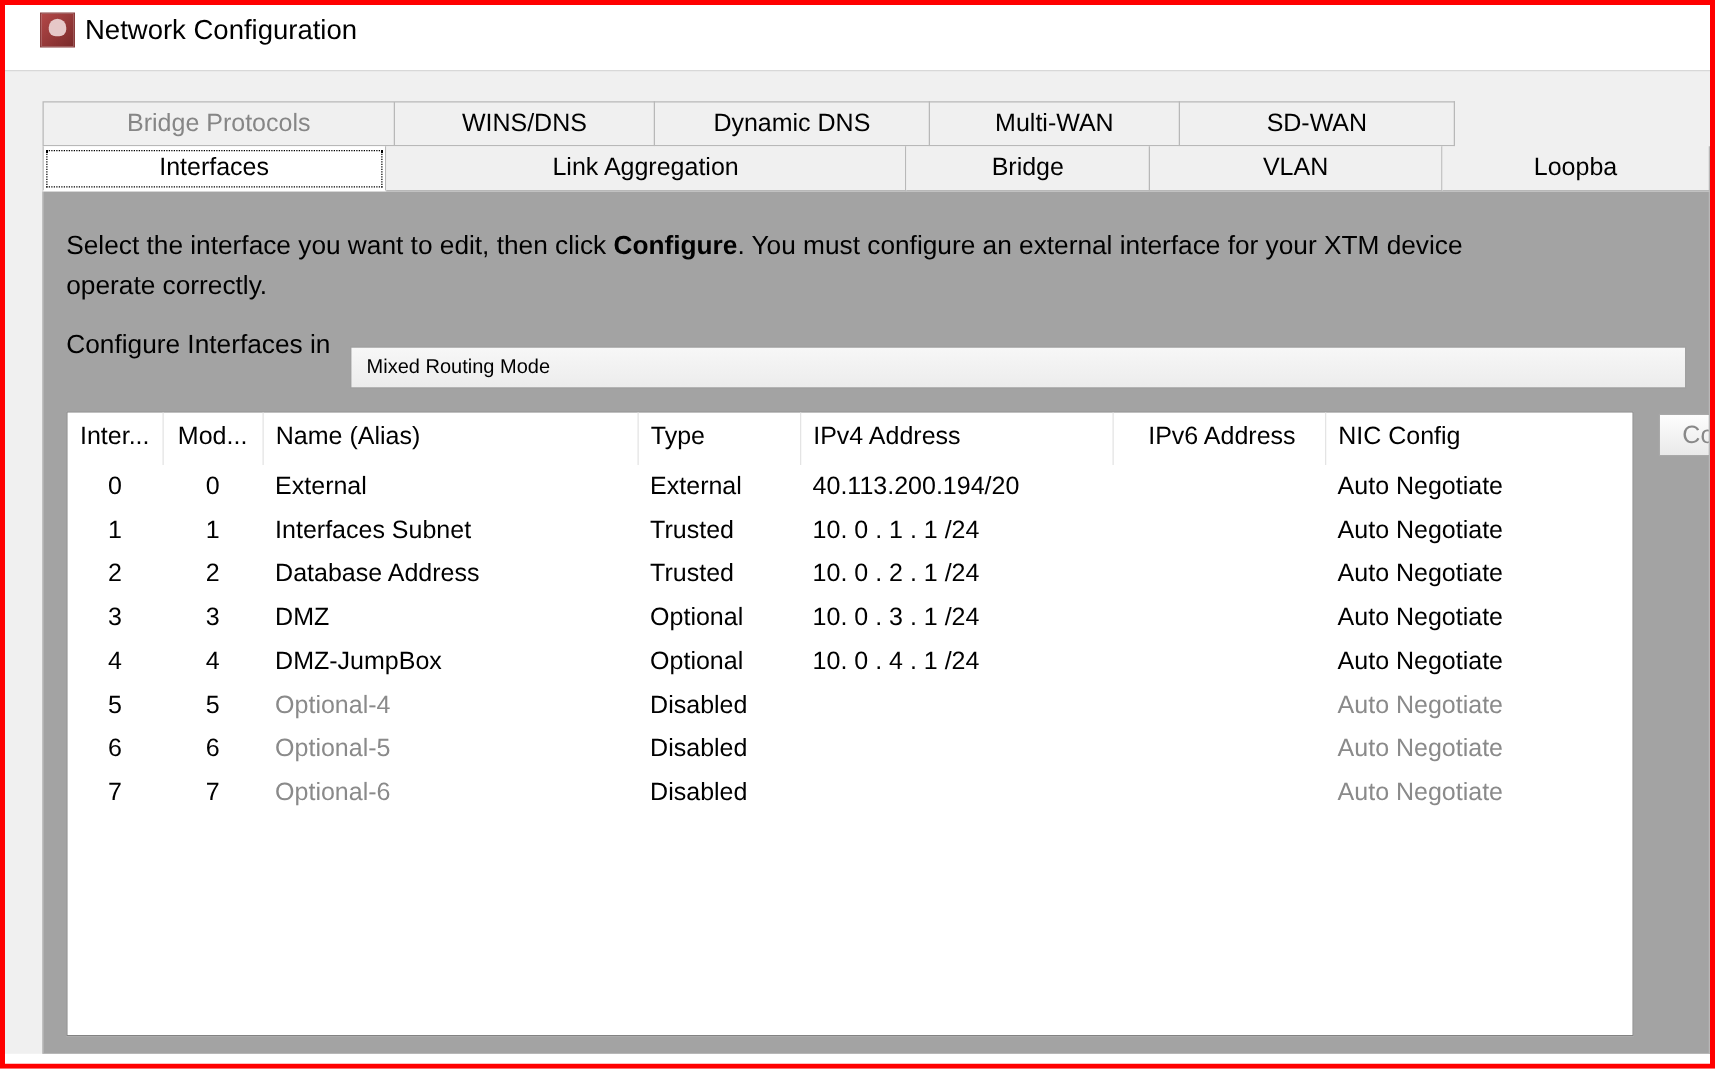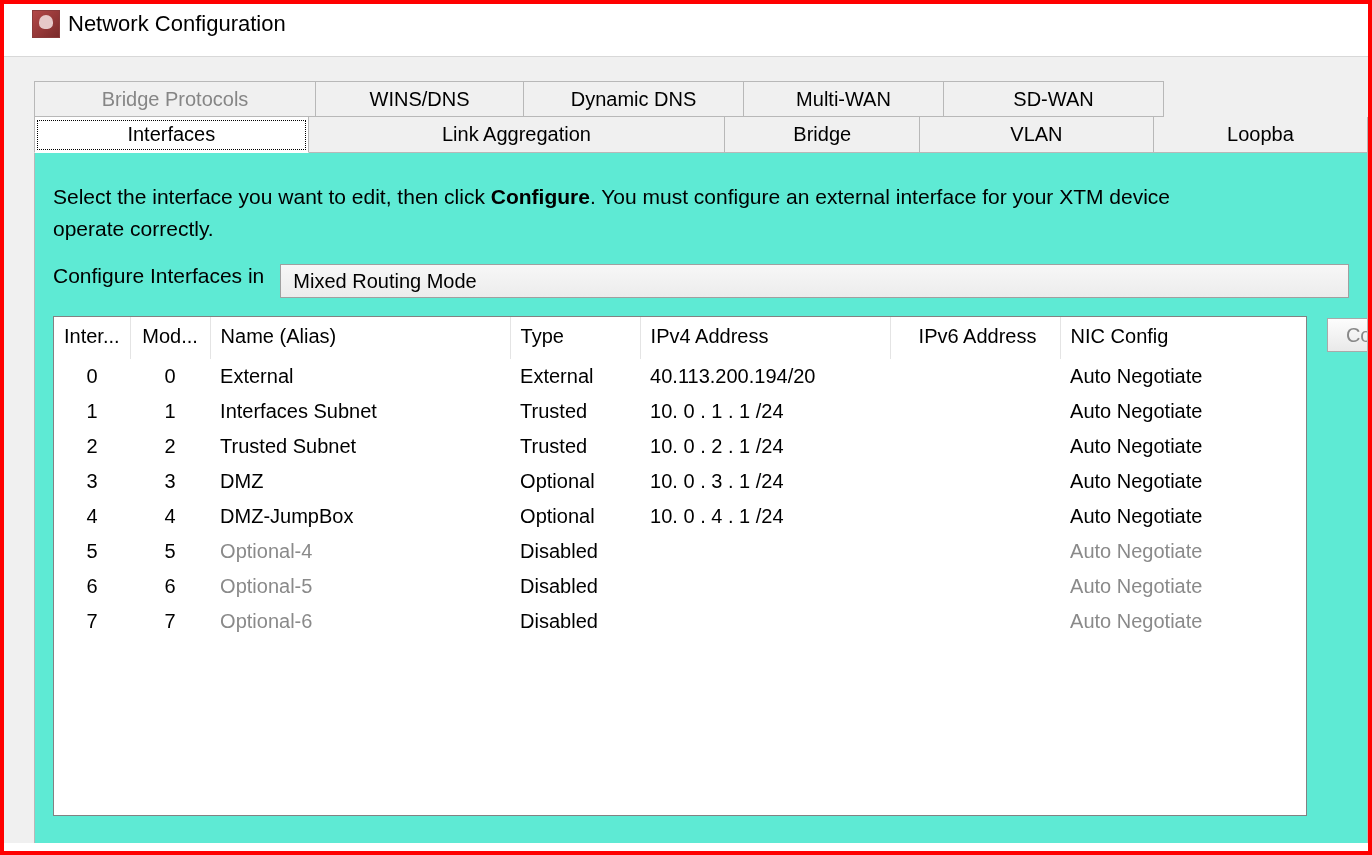--- a/index.html
+++ b/index.html
@@ -64,21 +64,21 @@
     .tab + .tab { border-left: none; }
     .tab.dim { color: #868686; }
     .tab-row + .tab-row .tab { border-top: none; }
     .tab.active {
       background: #fff;
       outline: 1px dotted #000;
       outline-offset: -4px;
       border-bottom-color: #fff;
     }
     .tab-body {
-      background: #5eead4;
+      background: #a3a3a3;
       border: 1px solid #b8b8b8;
       border-top: none;
       padding: 28px 18px 18px 18px;
       width: 100%;
       height: 700px;
       overflow: hidden;
     }
     .instruct { font-size: 21px; line-height: 1.5; margin-bottom: 20px; }
     .instruct b { font-weight: 700; }
     .mode-row {
@@ -88,21 +88,22 @@
       margin-bottom: 18px;
     }
     .mode-row .lbl { font-size: 21px; }
     .mode-select {
       flex: 1 1 auto;
       border: 1px solid #a0a0a0;
       background: linear-gradient(#f7f7f7, #ececec);
       height: 34px;
       line-height: 32px;
       padding: 0 12px;
-      font-size: 20px;
+      font-size: 16px;
+      margin-top: 13px;
     }
     .table-and-side { display: flex; gap: 20px; }
     .table-wrap {
       border: 1px solid #828282;
       background: #fff;
       width: 1254px;
       flex: 0 0 1254px;
       height: 500px;
     }
     table { width: 100%; border-collapse: collapse; font-size: 20px; }
@@ -213,21 +214,21 @@
                   <td class="col-mod"><span>1</span></td>
                   <td class="col-name"><span>Interfaces Subnet</span></td>
                   <td class="col-type"><span>Trusted</span></td>
                   <td class="col-ipv4"><span>10. 0 . 1 . 1 /24</span></td>
                   <td class="col-ipv6"><span></span></td>
                   <td class="col-nic"><span>Auto Negotiate</span></td>
                 </tr>
                 <tr>
                   <td class="col-inter"><span>2</span></td>
                   <td class="col-mod"><span>2</span></td>
-                  <td class="col-name"><span>Trusted Subnet</span></td>
+                  <td class="col-name"><span>Database Address</span></td>
                   <td class="col-type"><span>Trusted</span></td>
                   <td class="col-ipv4"><span>10. 0 . 2 . 1 /24</span></td>
                   <td class="col-ipv6"><span></span></td>
                   <td class="col-nic"><span>Auto Negotiate</span></td>
                 </tr>
                 <tr>
                   <td class="col-inter"><span>3</span></td>
                   <td class="col-mod"><span>3</span></td>
                   <td class="col-name"><span>DMZ</span></td>
                   <td class="col-type"><span>Optional</span></td>

